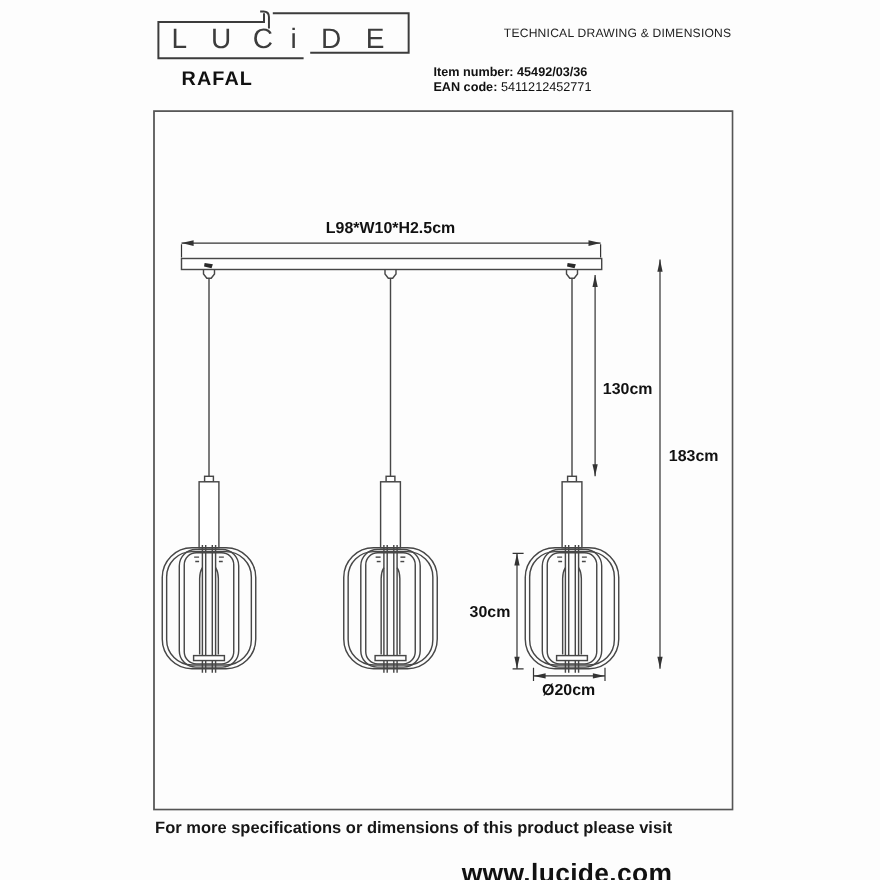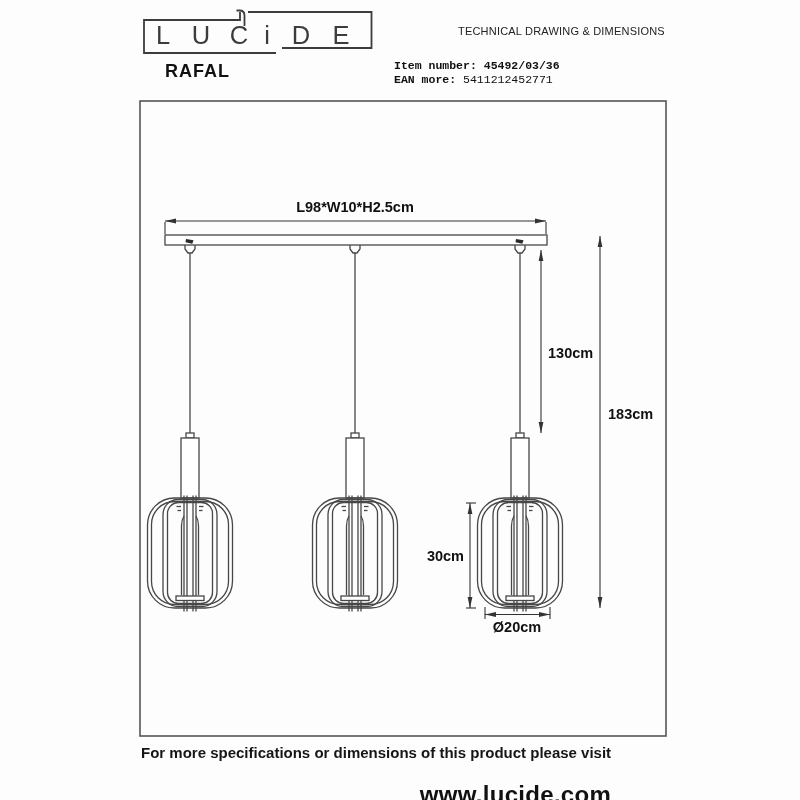--- a/index.html
+++ b/index.html
@@ -3,21 +3,21 @@
 <meta charset="utf-8">
 <style>
   html,body{margin:0;padding:0;}
   body{
     width:800px;height:800px;position:relative;background:#fdfdfd;
     font-family:"Liberation Sans",sans-serif;color:#1a1a1a;overflow:hidden;
   }
   .abs{position:absolute;}
   .doc-title{left:458px;top:15px;font-size:11px;font-weight:400;letter-spacing:.2px;color:#222;margin-top:10px;}
   .product-name{left:141px;top:61px;font-size:18px;font-weight:800;letter-spacing:1px;color:#111;margin-left:24px;}
-  .codes{left:394px;top:59px;font-size:11.5px;line-height:14px;color:#111;font-family:Liberation Mono, monospace;}
+  .codes{left:394px;top:59px;font-size:11.5px;line-height:14px;color:#111;}
   .codes b{font-weight:700;}
   .codes .val-normal{font-weight:500;}
   .footer{left:141px;top:744px;}
   .footer .note{font-size:15px;font-weight:700;color:#161616;}
   .footer .site{font-size:24px;font-weight:800;color:#111;margin-top:20px;letter-spacing:.3px;text-align:right;}
   svg text{font-family:"Liberation Sans",sans-serif;}
   .dimtxt{font-size:14.5px;font-weight:700;fill:#111;}
   .logo-letter{font-size:25.5px;font-weight:400;fill:#3c3c3c;}
 </style>
 </head>
@@ -37,21 +37,21 @@
   <text class="logo-letter" x="160" y="39" text-anchor="middle">D</text>
   <text class="logo-letter" x="200" y="39" text-anchor="middle">E</text>
 </svg>
 
 <div class="abs doc-title">TECHNICAL DRAWING &amp; DIMENSIONS</div>
 
 <div class="abs product-name">RAFAL</div>
 
 <div class="abs codes">
   <div><b>Item number:</b>&nbsp;<b>45492/03/36</b></div>
-  <div><b>EAN more:</b>&nbsp;<span class="val-normal">5411212452771</span></div>
+  <div><b>EAN code:</b>&nbsp;<span class="val-normal">5411212452771</span></div>
 </div>
 
 <svg class="abs" style="left:139px;top:100px;" width="528" height="637" viewBox="0 0 528 637">
 
   <rect x="1" y="1" width="526" height="635" fill="none" stroke="#555" stroke-width="1.6"></rect>
 
   <g stroke="#474747" stroke-width="1.3" fill="none">
 
     <g stroke-width="1.1" stroke="#333">
       <line x1="26" y1="121" x2="407" y2="121"></line>

